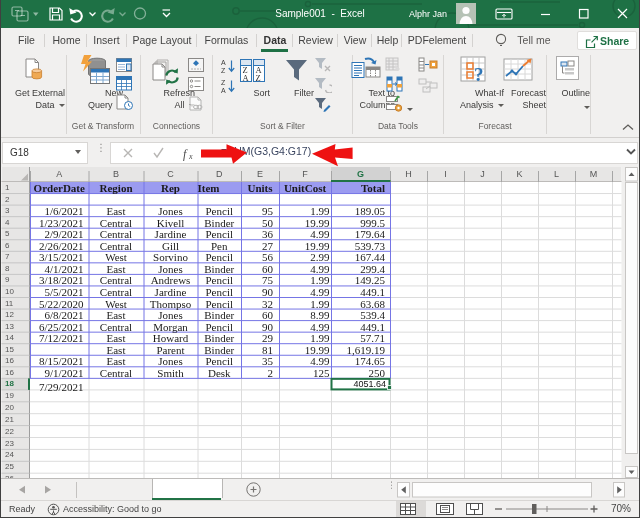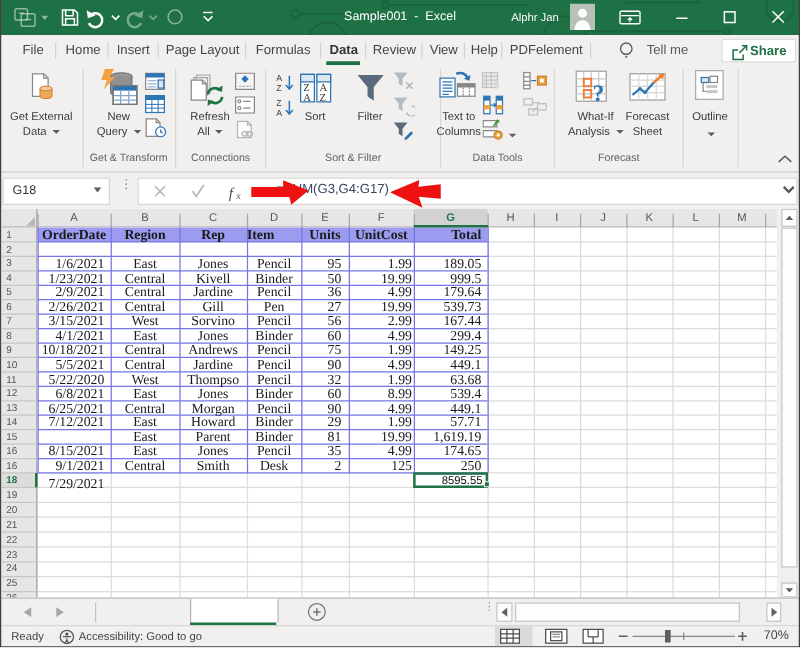--- a/index.html
+++ b/index.html
@@ -9,21 +9,21 @@
 
 #titlebar{left:0;top:0;width:640px;height:28px;background:#1e7145;color:#fff;}
 
 #menubar{left:1px;top:28px;width:638px;height:24px;background:#f1f0ef;font-size:10.5px;color:#444;}
 .tab{position:absolute;top:0;height:24px;line-height:24px;text-align:center;}
 .tabsep{position:absolute;top:6px;height:13px;width:1px;background:#d4d2d0;}
 
 #ribbon{left:1px;top:52px;width:638px;height:86px;background:#f1f0ef;border-bottom:1px solid #d2d0ce;}
 .gdiv{position:absolute;top:3px;height:79px;width:1px;background:#d8d6d4;}
 .glabel{position:absolute;top:69px;height:11px;font-size:8.5px;color:#605e5c;text-align:center;line-height:11px;}
-.blabel{position:absolute;font-size:9px;color:#3b3a39;text-align:center;line-height:11.5px;}
+.blabel{position:absolute;font-size:9px;color:#3b3a39;text-align:right;line-height:11.5px;}
 .caret{display:inline-block;width:0;height:0;border-left:3px solid transparent;border-right:3px solid transparent;border-top:3.5px solid #5e5c59;vertical-align:middle;margin-left:2px;}
 
 #fbar{left:1px;top:139px;width:638px;height:28px;background:#f1f0ef;}
 #namebox{position:absolute;left:1px;top:3px;width:86px;height:22px;background:#fff;border:1px solid #d8d6d4;font-size:10px;color:#333;line-height:20px;padding-left:7px;}
 #fxarea{position:absolute;left:109px;top:3px;width:528px;height:22px;background:#fff;border:1px solid #d8d6d4;}
 #ftext{position:absolute;left:220px;top:6px;font-size:10.5px;color:#3a4560;}
 
 #sheet{left:1px;top:167px;width:638px;height:311px;background:#fff;}
 .colhdr{position:absolute;top:0;height:15px;font-size:9px;color:#4a4a4a;text-align:center;line-height:15px;}
 .rownum{position:absolute;left:0;width:29px;font-size:8px;color:#4a4a4a;text-align:left;padding-left:5px;}
@@ -572,21 +572,21 @@
       <div class="abs" style="left:241px;top:84.3px;width:38px;height:11.55px;line-height:12.05px;font-family:'Liberation Serif';font-size:11px;color:#1a1a1a;text-align:right;padding-right:6px;">56</div>
       <div class="abs" style="left:279px;top:84.3px;width:52px;height:11.55px;line-height:12.05px;font-family:'Liberation Serif';font-size:11px;color:#1a1a1a;text-align:right;padding-right:1.5px;">2.99</div>
       <div class="abs" style="left:331px;top:84.3px;width:59px;height:16px;line-height:12.05px;font-family:'Liberation Serif';font-size:11px;color:#1a1a1a;text-align:right;padding-right:5px;">167.44</div>
       <div class="abs" style="left:30px;top:95.85px;width:58.5px;height:11.55px;line-height:12.05px;font-family:'Liberation Serif';font-size:11px;color:#1a1a1a;text-align:right;padding-right:5px;">4/1/2021</div>
       <div class="abs" style="left:88.5px;top:95.85px;width:55px;height:11.55px;line-height:12.05px;font-family:'Liberation Serif';font-size:11px;color:#1a1a1a;text-align:center;">East</div>
       <div class="abs" style="left:143.5px;top:95.85px;width:54px;height:11.55px;line-height:12.05px;font-family:'Liberation Serif';font-size:11px;color:#1a1a1a;text-align:center;">Jones</div>
       <div class="abs" style="left:197.5px;top:95.85px;width:43.5px;height:11.55px;line-height:12.05px;font-family:'Liberation Serif';font-size:11px;color:#1a1a1a;text-align:center;">Binder</div>
       <div class="abs" style="left:241px;top:95.85px;width:38px;height:11.55px;line-height:12.05px;font-family:'Liberation Serif';font-size:11px;color:#1a1a1a;text-align:right;padding-right:6px;">60</div>
       <div class="abs" style="left:279px;top:95.85px;width:52px;height:11.55px;line-height:12.05px;font-family:'Liberation Serif';font-size:11px;color:#1a1a1a;text-align:right;padding-right:1.5px;">4.99</div>
       <div class="abs" style="left:331px;top:95.85px;width:59px;height:11.55px;line-height:12.05px;font-family:'Liberation Serif';font-size:11px;color:#1a1a1a;text-align:right;padding-right:5px;">299.4</div>
-      <div class="abs" style="left:30px;top:107.4px;width:58.5px;height:11.55px;line-height:12.05px;font-family:'Liberation Serif';font-size:11px;color:#1a1a1a;text-align:right;padding-right:5px;">10/18/2021</div>
+      <div class="abs" style="left:30px;top:107.4px;width:58.5px;height:11.55px;line-height:12.05px;font-family:'Liberation Serif';font-size:11px;color:#1a1a1a;text-align:right;padding-right:5px;">3/18/2021</div>
       <div class="abs" style="left:88.5px;top:107.4px;width:55px;height:11.55px;line-height:12.05px;font-family:'Liberation Serif';font-size:11px;color:#1a1a1a;text-align:center;">Central</div>
       <div class="abs" style="left:143.5px;top:107.4px;width:54px;height:11.55px;line-height:12.05px;font-family:'Liberation Serif';font-size:11px;color:#1a1a1a;text-align:center;">Andrews</div>
       <div class="abs" style="left:197.5px;top:107.4px;width:43.5px;height:11.55px;line-height:12.05px;font-family:'Liberation Serif';font-size:11px;color:#1a1a1a;text-align:center;">Pencil</div>
       <div class="abs" style="left:241px;top:107.4px;width:38px;height:11.55px;line-height:12.05px;font-family:'Liberation Serif';font-size:11px;color:#1a1a1a;text-align:right;padding-right:6px;">75</div>
       <div class="abs" style="left:279px;top:107.4px;width:52px;height:11.55px;line-height:12.05px;font-family:'Liberation Serif';font-size:11px;color:#1a1a1a;text-align:right;padding-right:1.5px;">1.99</div>
       <div class="abs" style="left:331px;top:107.4px;width:59px;height:11.55px;line-height:12.05px;font-family:'Liberation Serif';font-size:11px;color:#1a1a1a;text-align:right;padding-right:5px;">149.25</div>
       <div class="abs" style="left:30px;top:118.95px;width:58.5px;height:11.55px;line-height:12.05px;font-family:'Liberation Serif';font-size:11px;color:#1a1a1a;text-align:right;padding-right:5px;">5/5/2021</div>
       <div class="abs" style="left:88.5px;top:118.95px;width:55px;height:11.55px;line-height:12.05px;font-family:'Liberation Serif';font-size:11px;color:#1a1a1a;text-align:center;">Central</div>
       <div class="abs" style="left:143.5px;top:118.95px;width:54px;height:11.55px;line-height:12.05px;font-family:'Liberation Serif';font-size:11px;color:#1a1a1a;text-align:center;">Jardine</div>
       <div class="abs" style="left:197.5px;top:118.95px;width:43.5px;height:11.55px;line-height:12.05px;font-family:'Liberation Serif';font-size:11px;color:#1a1a1a;text-align:center;">Pencil</div>
@@ -635,21 +635,21 @@
       <div class="abs" style="left:241px;top:188.25px;width:38px;height:11.55px;line-height:12.05px;font-family:'Liberation Serif';font-size:11px;color:#1a1a1a;text-align:right;padding-right:6px;">35</div>
       <div class="abs" style="left:279px;top:188.25px;width:52px;height:11.55px;line-height:12.05px;font-family:'Liberation Serif';font-size:11px;color:#1a1a1a;text-align:right;padding-right:1.5px;">4.99</div>
       <div class="abs" style="left:331px;top:188.25px;width:59px;height:11.55px;line-height:12.05px;font-family:'Liberation Serif';font-size:11px;color:#1a1a1a;text-align:right;padding-right:5px;">174.65</div>
       <div class="abs" style="left:30px;top:199.8px;width:58.5px;height:11.55px;line-height:12.05px;font-family:'Liberation Serif';font-size:11px;color:#1a1a1a;text-align:right;padding-right:5px;">9/1/2021</div>
       <div class="abs" style="left:88.5px;top:199.8px;width:55px;height:11.55px;line-height:12.05px;font-family:'Liberation Serif';font-size:11px;color:#1a1a1a;text-align:center;">Central</div>
       <div class="abs" style="left:143.5px;top:199.8px;width:54px;height:11.55px;line-height:12.05px;font-family:'Liberation Serif';font-size:11px;color:#1a1a1a;text-align:center;">Smith</div>
       <div class="abs" style="left:197.5px;top:199.8px;width:43.5px;height:11.55px;line-height:12.05px;font-family:'Liberation Serif';font-size:11px;color:#1a1a1a;text-align:center;">Desk</div>
       <div class="abs" style="left:241px;top:199.8px;width:38px;height:11.55px;line-height:12.05px;font-family:'Liberation Serif';font-size:11px;color:#1a1a1a;text-align:right;padding-right:6px;">2</div>
       <div class="abs" style="left:279px;top:199.8px;width:52px;height:11.55px;line-height:12.05px;font-family:'Liberation Serif';font-size:11px;color:#1a1a1a;text-align:right;padding-right:1.5px;">125</div>
       <div class="abs" style="left:331px;top:199.8px;width:59px;height:11.55px;line-height:12.05px;font-family:'Liberation Serif';font-size:11px;color:#1a1a1a;text-align:right;padding-right:5px;">250</div>
-      <div class="abs" style="left:331px;top:211.35px;width:59px;height:11.55px;line-height:12.05px;font-family:'Liberation Sans';font-size:9px;color:#111;text-align:right;padding-right:4px;">8595.55</div>
+      <div class="abs" style="left:331px;top:211.35px;width:59px;height:11.55px;line-height:12.05px;font-family:'Liberation Sans';font-size:9px;color:#111;text-align:right;padding-right:4px;">4051.64</div>
       <svg width="18" height="311" style="position:absolute;left:621.5px;top:0">
 <rect x="3.5" y="0.5" width="12" height="13.5" fill="#fdfdfd" stroke="#c8c6c4"></rect>
 <path d="M6.5 9 l3 -3.5 3 3.5 z" fill="#606060"></path>
 <rect x="3.5" y="15.5" width="12" height="271" fill="#fdfdfd" stroke="#c8c6c4"></rect>
 <rect x="3.5" y="299.5" width="12" height="11" fill="#fdfdfd" stroke="#c8c6c4"></rect>
 <path d="M6.5 303.5 l3 3.5 3 -3.5 z" fill="#606060"></path>
 </svg>
     </div>
 <div class="abs" id="tabbar">
       <svg width="90" height="22" style="position:absolute;left:0;top:0">

